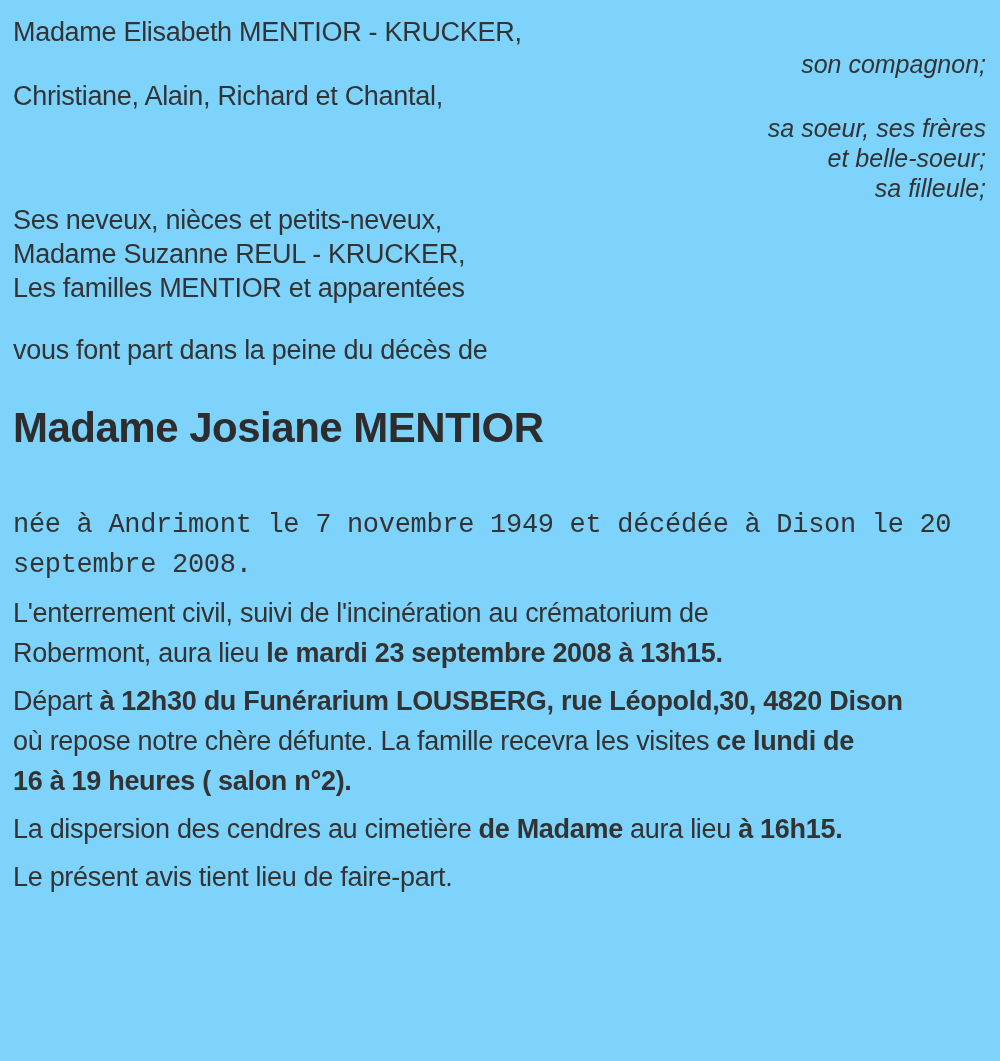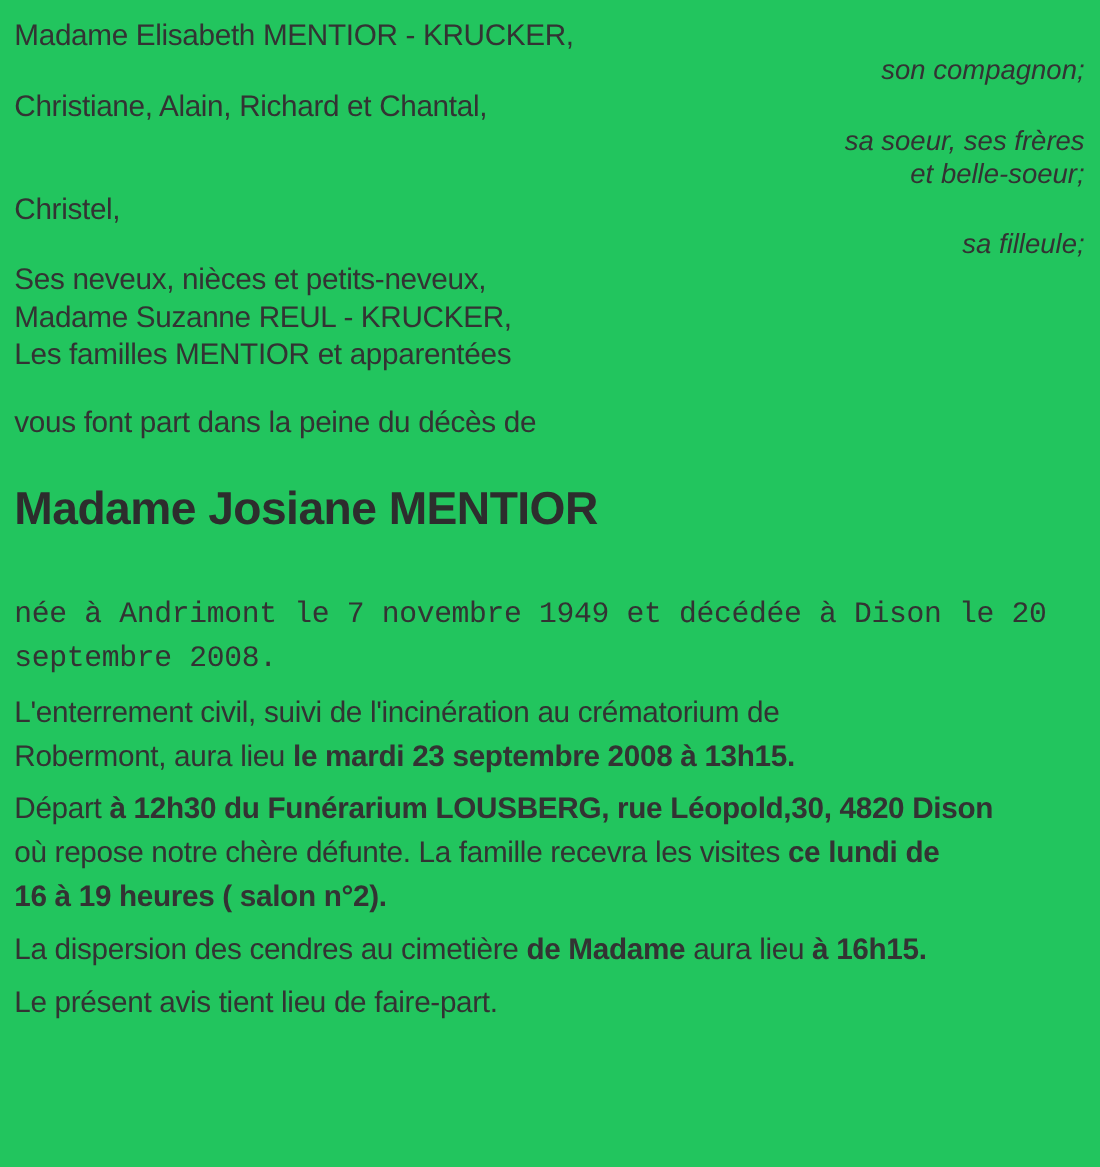--- a/index.html
+++ b/index.html
@@ -1,21 +1,21 @@
 <!DOCTYPE html>
 <html><head>
 <meta charset="utf-8">
 <style>
   * { margin: 0; padding: 0; box-sizing: border-box; }
   html, body { background: #ffffff; }
   .page {
     position: relative;
     width: 1000px;
     height: 1061px;
-    background: #22c55e;
+    background: #7dd3fc;
     color: #333333;
     font-family: "Liberation Sans", "DejaVu Sans", sans-serif;
     padding: 15px 12px 0 13px;
     overflow: hidden;
   }
   
   .family-list { width: 100%; }
   .name-line {
     font-size: 27px;
     line-height: 34px;
@@ -63,21 +63,20 @@
 <body>
 
 <div class="page">
 
   <div class="family-list">
       <div class="name-line">Madame Elisabeth MENTIOR - KRUCKER,</div>
       <div class="relation-line">son compagnon;</div>
       <div class="name-line">Christiane, Alain, Richard et Chantal,</div>
       <div class="relation-line">sa soeur, ses frères</div>
       <div class="relation-line">et belle-soeur;</div>
-      <div class="name-line">Christel,</div>
       <div class="relation-line">sa filleule;</div>
       <div class="name-line">Ses neveux, nièces et petits-neveux,</div>
       <div class="name-line">Madame Suzanne REUL - KRUCKER,</div>
       <div class="name-line">Les familles MENTIOR et apparentées</div>
     </div>
 
   <div class="intro-line">vous font part dans la peine du décès de</div>
 
   <h1 class="deceased-title">Madame Josiane MENTIOR</h1>
 

